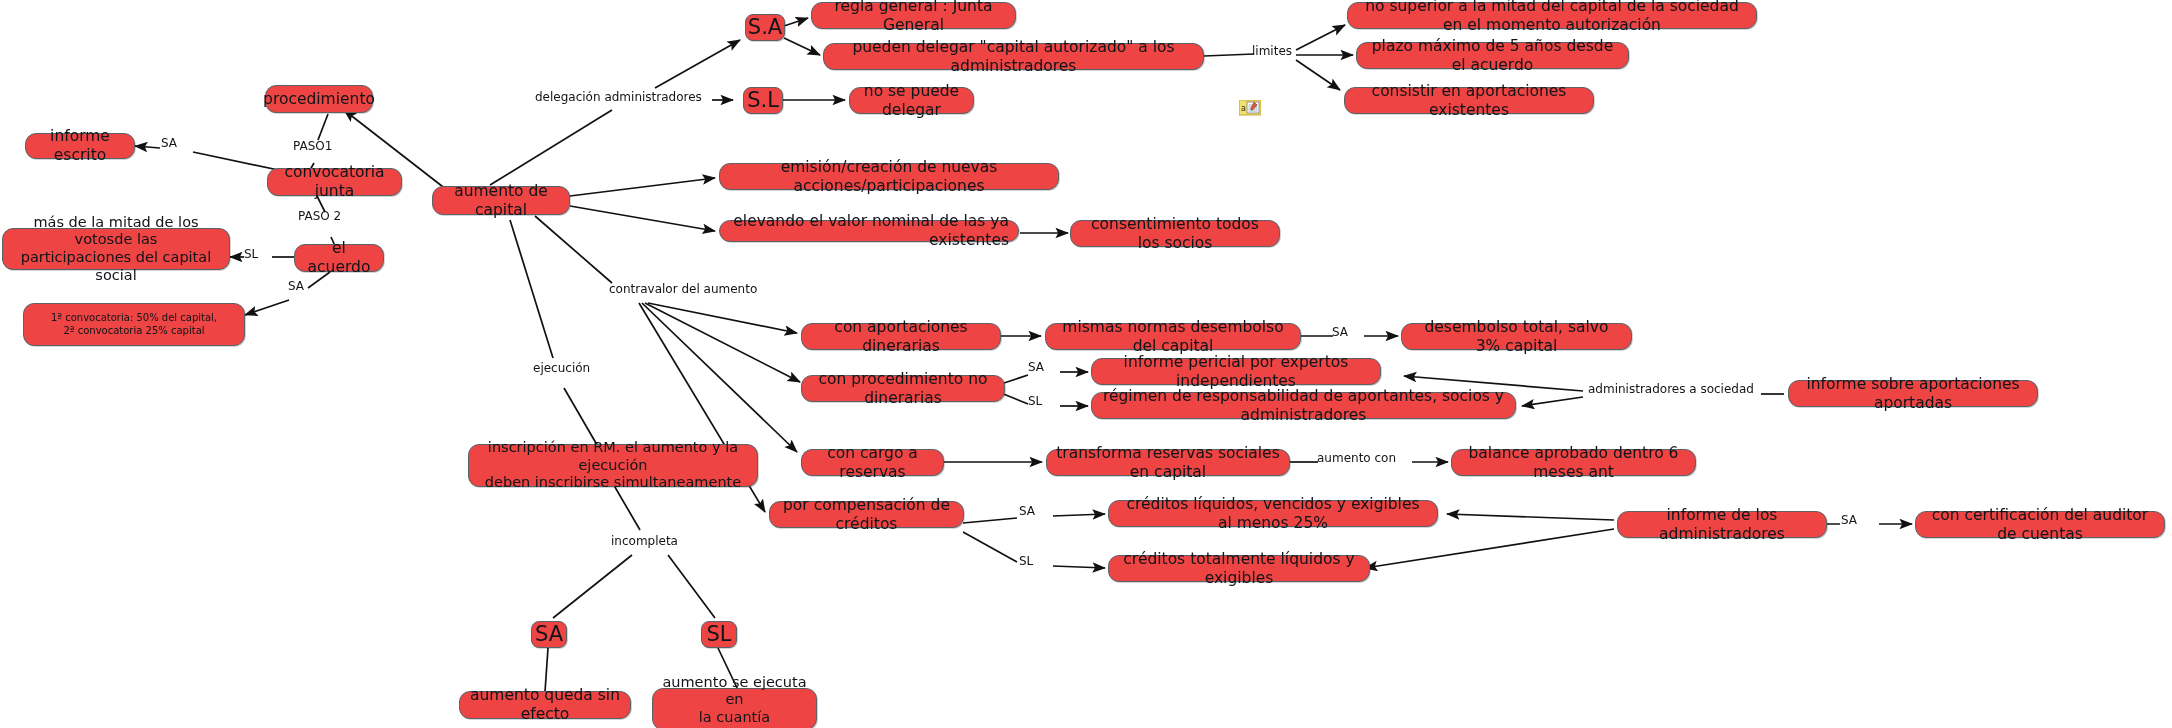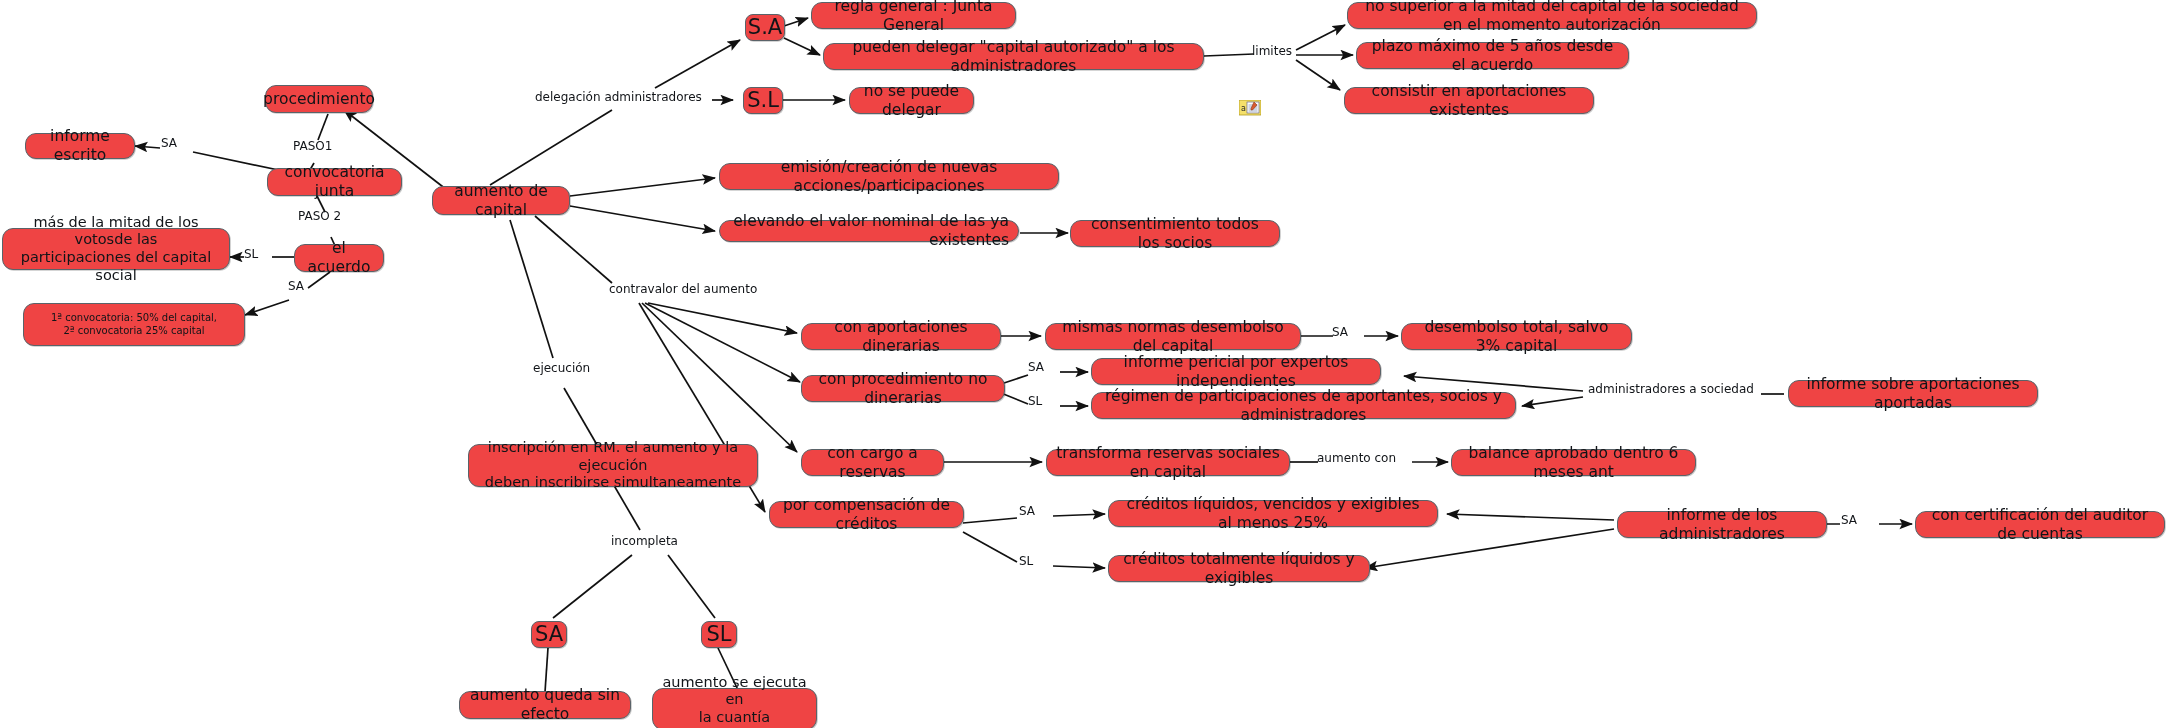--- a/index.html
+++ b/index.html
@@ -213,21 +213,21 @@
   <div class="node" style="left:801px; top:449px; width:143px; height:27px;">con cargo a reservas</div>
 
   <div class="node" style="left:769px; top:501px; width:195px; height:27px;">por compensación de créditos</div>
 
   <div class="node" style="left:1045px; top:323px; width:256px; height:27px;">mismas normas desembolso del capital</div>
 
   <div class="node" style="left:1401px; top:323px; width:231px; height:27px;">desembolso total, salvo 3% capital</div>
 
   <div class="node" style="left:1091px; top:358px; width:290px; height:27px;">informe pericial por expertos independientes</div>
 
-  <div class="node" style="left:1091px; top:392px; width:425px; height:27px;">régimen de participaciones de aportantes, socios y administradores</div>
+  <div class="node" style="left:1091px; top:392px; width:425px; height:27px;">régimen de responsabilidad de aportantes, socios y administradores</div>
 
   <div class="node" style="left:1788px; top:380px; width:250px; height:27px;">informe sobre aportaciones aportadas</div>
 
   <div class="node" style="left:1046px; top:449px; width:244px; height:27px;">transforma reservas sociales en capital</div>
 
   <div class="node" style="left:1451px; top:449px; width:245px; height:27px;">balance aprobado dentro 6 meses ant</div>
 
   <div class="node" style="left:1108px; top:500px; width:330px; height:27px;">créditos líquidos, vencidos y exigibles al menos 25%</div>
 
   <div class="node" style="left:1108px; top:555px; width:262px; height:27px;">créditos totalmente líquidos y exigibles</div>

